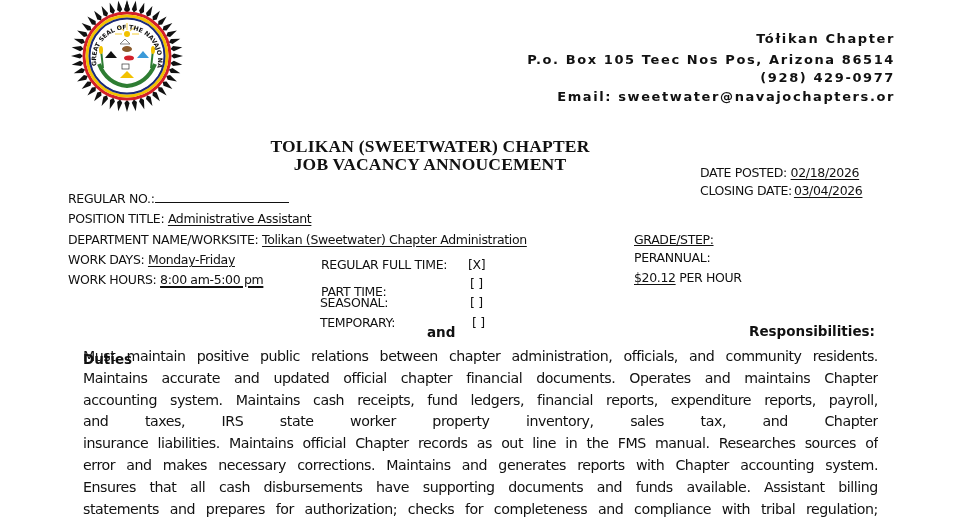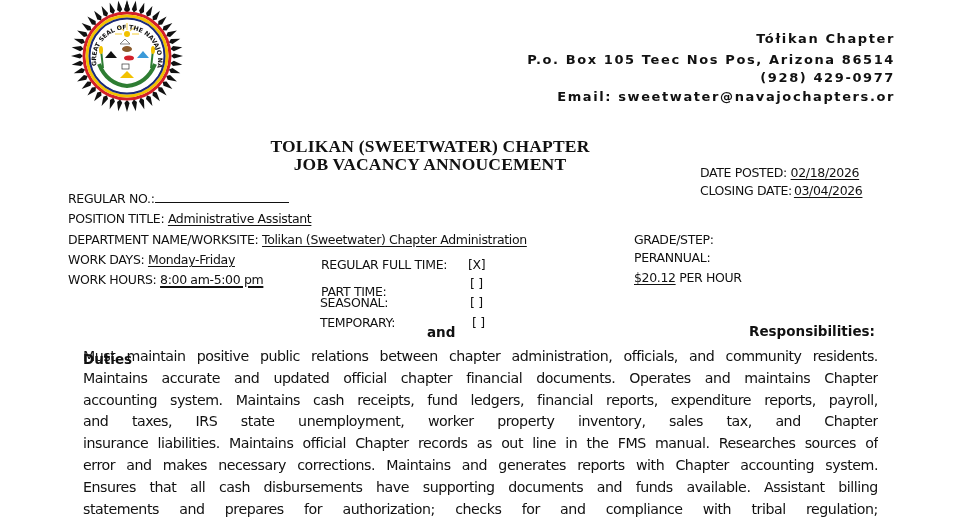--- a/index.html
+++ b/index.html
@@ -168,21 +168,21 @@
 <div class="fld" style="left:320px; top:295px;">
   <span>SEASONAL:</span>
 </div>
 <div class="fld" style="left:470px; top:295px;">[ ]</div>
 
 <div class="fld" style="left:320px; top:315px;">
   <span>TEMPORARY:</span>
 </div>
 <div class="fld" style="left:472px; top:315px;">[ ]</div>
 
-<div class="fld" style="left:634px; top:232px;">
+<div class="fld" style="left:634px; top:232px;text-decoration:underline;">
   <span>GRADE/STEP:</span>
 </div>
 <div class="fld" style="left:634px; top:250px;">PERANNUAL:</div>
 <div class="fld" style="left:634px; top:270px;">
   <span class="u">$20.12</span>
   <span>PER HOUR</span>
 </div>
 
 <div class="duties-head" style="left:83px;margin-top:28px;">Duties</div>
 <div class="duties-head" style="left:427px; top:324px;">and</div>
@@ -236,21 +236,20 @@
         <span>reports,</span>
         <span>payroll,</span>
       </span>
     </span>
   <span class="line">
       <span class="line-inner">
         <span>and</span>
         <span>taxes,</span>
         <span>IRS</span>
         <span>state</span>
-        <span>unemployment,</span>
         <span>worker</span>
         <span>property</span>
         <span>inventory,</span>
         <span>sales</span>
         <span>tax,</span>
         <span>and</span>
         <span>Chapter</span>
       </span>
     </span>
   <span class="line">
@@ -309,20 +308,21 @@
     </span>
   <span class="line">
       <span class="line-inner">
         <span>statements</span>
         <span>and</span>
         <span>prepares</span>
         <span>for</span>
         <span>authorization;</span>
         <span>checks</span>
         <span>for</span>
+        <span>completeness</span>
         <span>and</span>
         <span>compliance</span>
         <span>with</span>
         <span>tribal</span>
         <span>regulation;</span>
       </span>
     </span>
 </div>
 
 </body></html>

